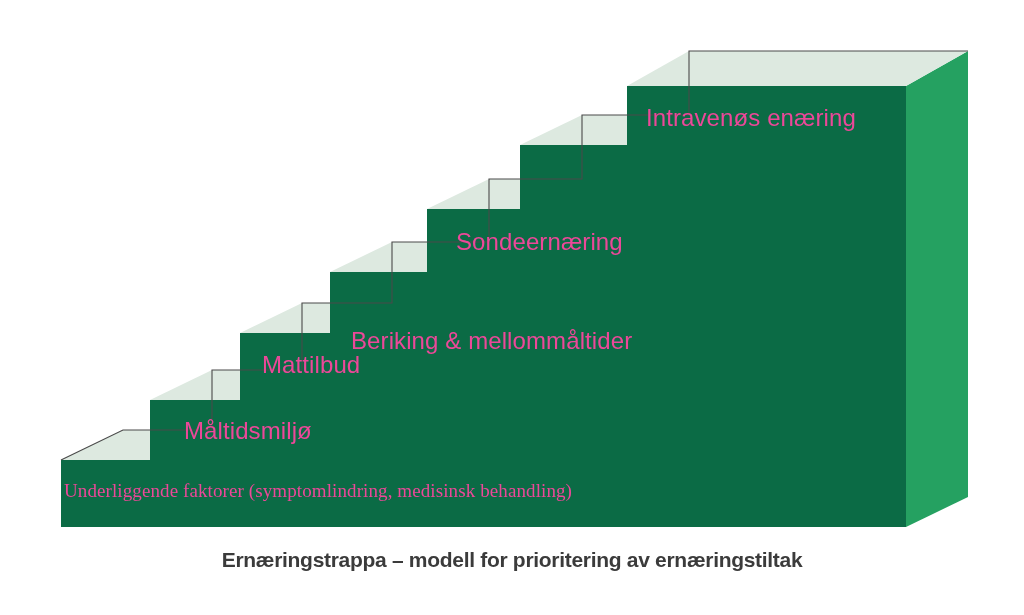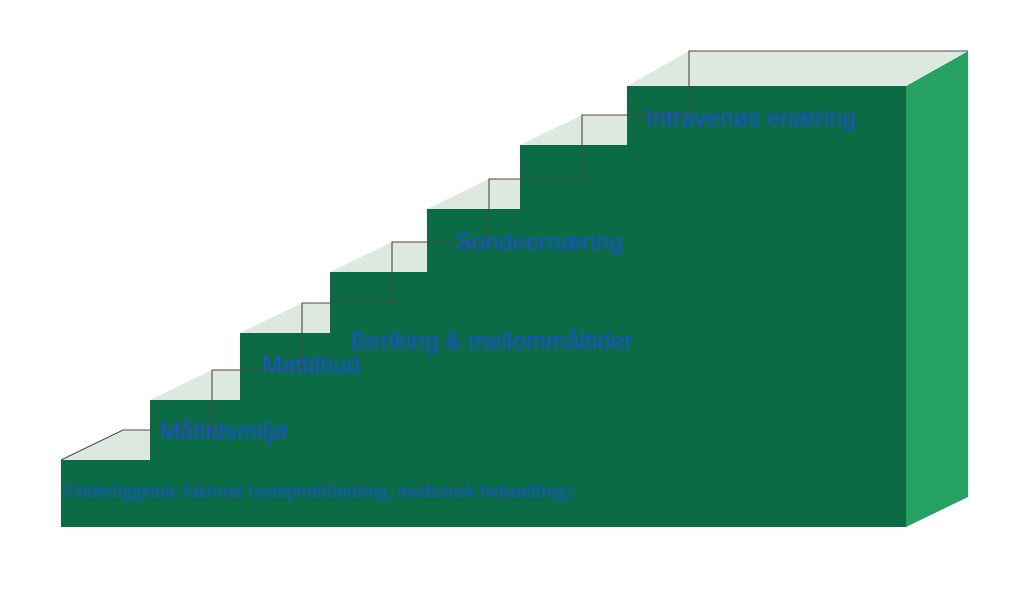--- a/index.html
+++ b/index.html
@@ -23,21 +23,21 @@
   #staircase-svg {
     position: absolute;
     left: 0;
     top: 0;
     width: 1024px;
     height: 615px;
     display: block;
   }
   .step-label {
     position: absolute;
-    color: #1d4ed8;
+    color: #ec4899;
     font-family: "Liberation Sans", sans-serif;
     font-weight: 400;
     white-space: nowrap;
     letter-spacing: 0.1px;
     line-height: 1;
     pointer-events: auto;
   }
   #caption {
     position: absolute;
     left: 0;
@@ -83,25 +83,26 @@
     <polygon points="150,400 906,400 906,460 150,460" fill="#0b6b45"></polygon>
     <polygon points="61,460 906,460 906,527 61,527" fill="#0b6b45"></polygon>
 
     <g fill="none" stroke="#4a4a4a" stroke-width="1.1" stroke-linejoin="miter">
       <polyline points="61,460 123,430 212,430 212,370 302,370 302,303 392,303 392,242 489,242 489,179 582,179 582,115 689,115 689,51 968,51"></polyline>
     </g>
   </svg>
 
   <div class="step-label" style="left:64px; top:481px; font-size:19px;font-family:Liberation Serif, serif;">Underliggende faktorer (symptomlindring, medisinsk behandling)</div>
 
-  <div class="step-label" style="left:160px; top:419px; font-size:24px;">Måltidsmiljø</div>
+  <div class="step-label" style="left:184px; top:419px; font-size:24px;">Måltidsmiljø</div>
 
   <div class="step-label" style="left:262px; top:353px; font-size:24px;">Mattilbud</div>
 
   <div class="step-label" style="left:351px; top:293px; font-size:24px;margin-top:36px;">Beriking &amp; mellommåltider</div>
 
   <div class="step-label" style="left:456px; top:230px; font-size:24px;">Sondeernæring</div>
 
 
   <div class="step-label" style="left:646px; top:106px; font-size:24px;">Intravenøs enæring</div>
 
+  <div id="caption">Ernæringstrappa – modell for prioritering av ernæringstiltak</div>
 
 </div>
 
 </body></html>

